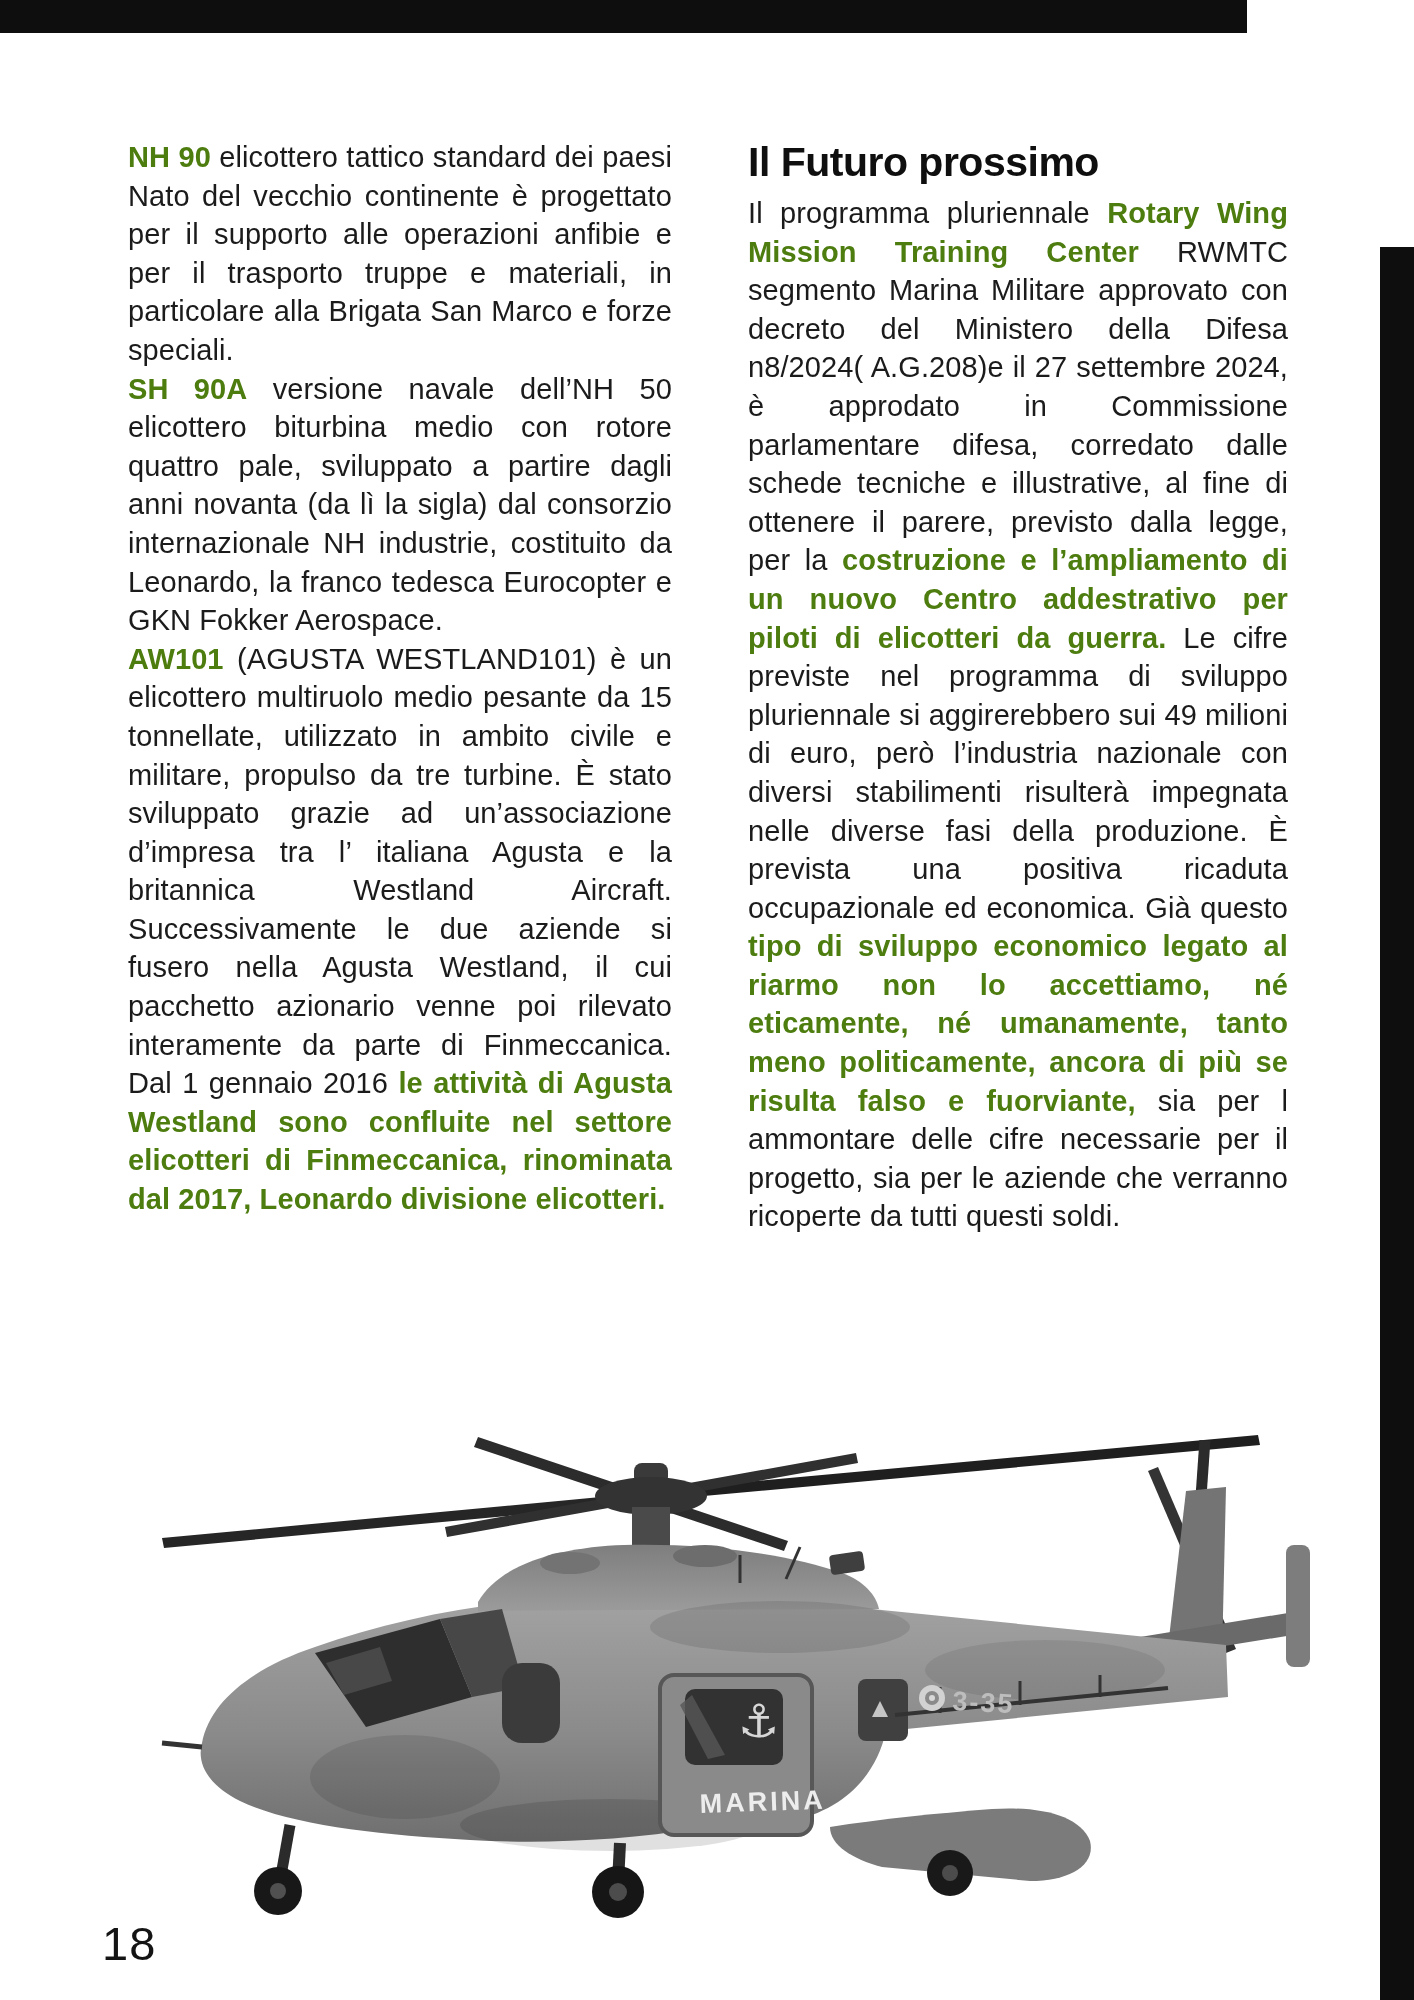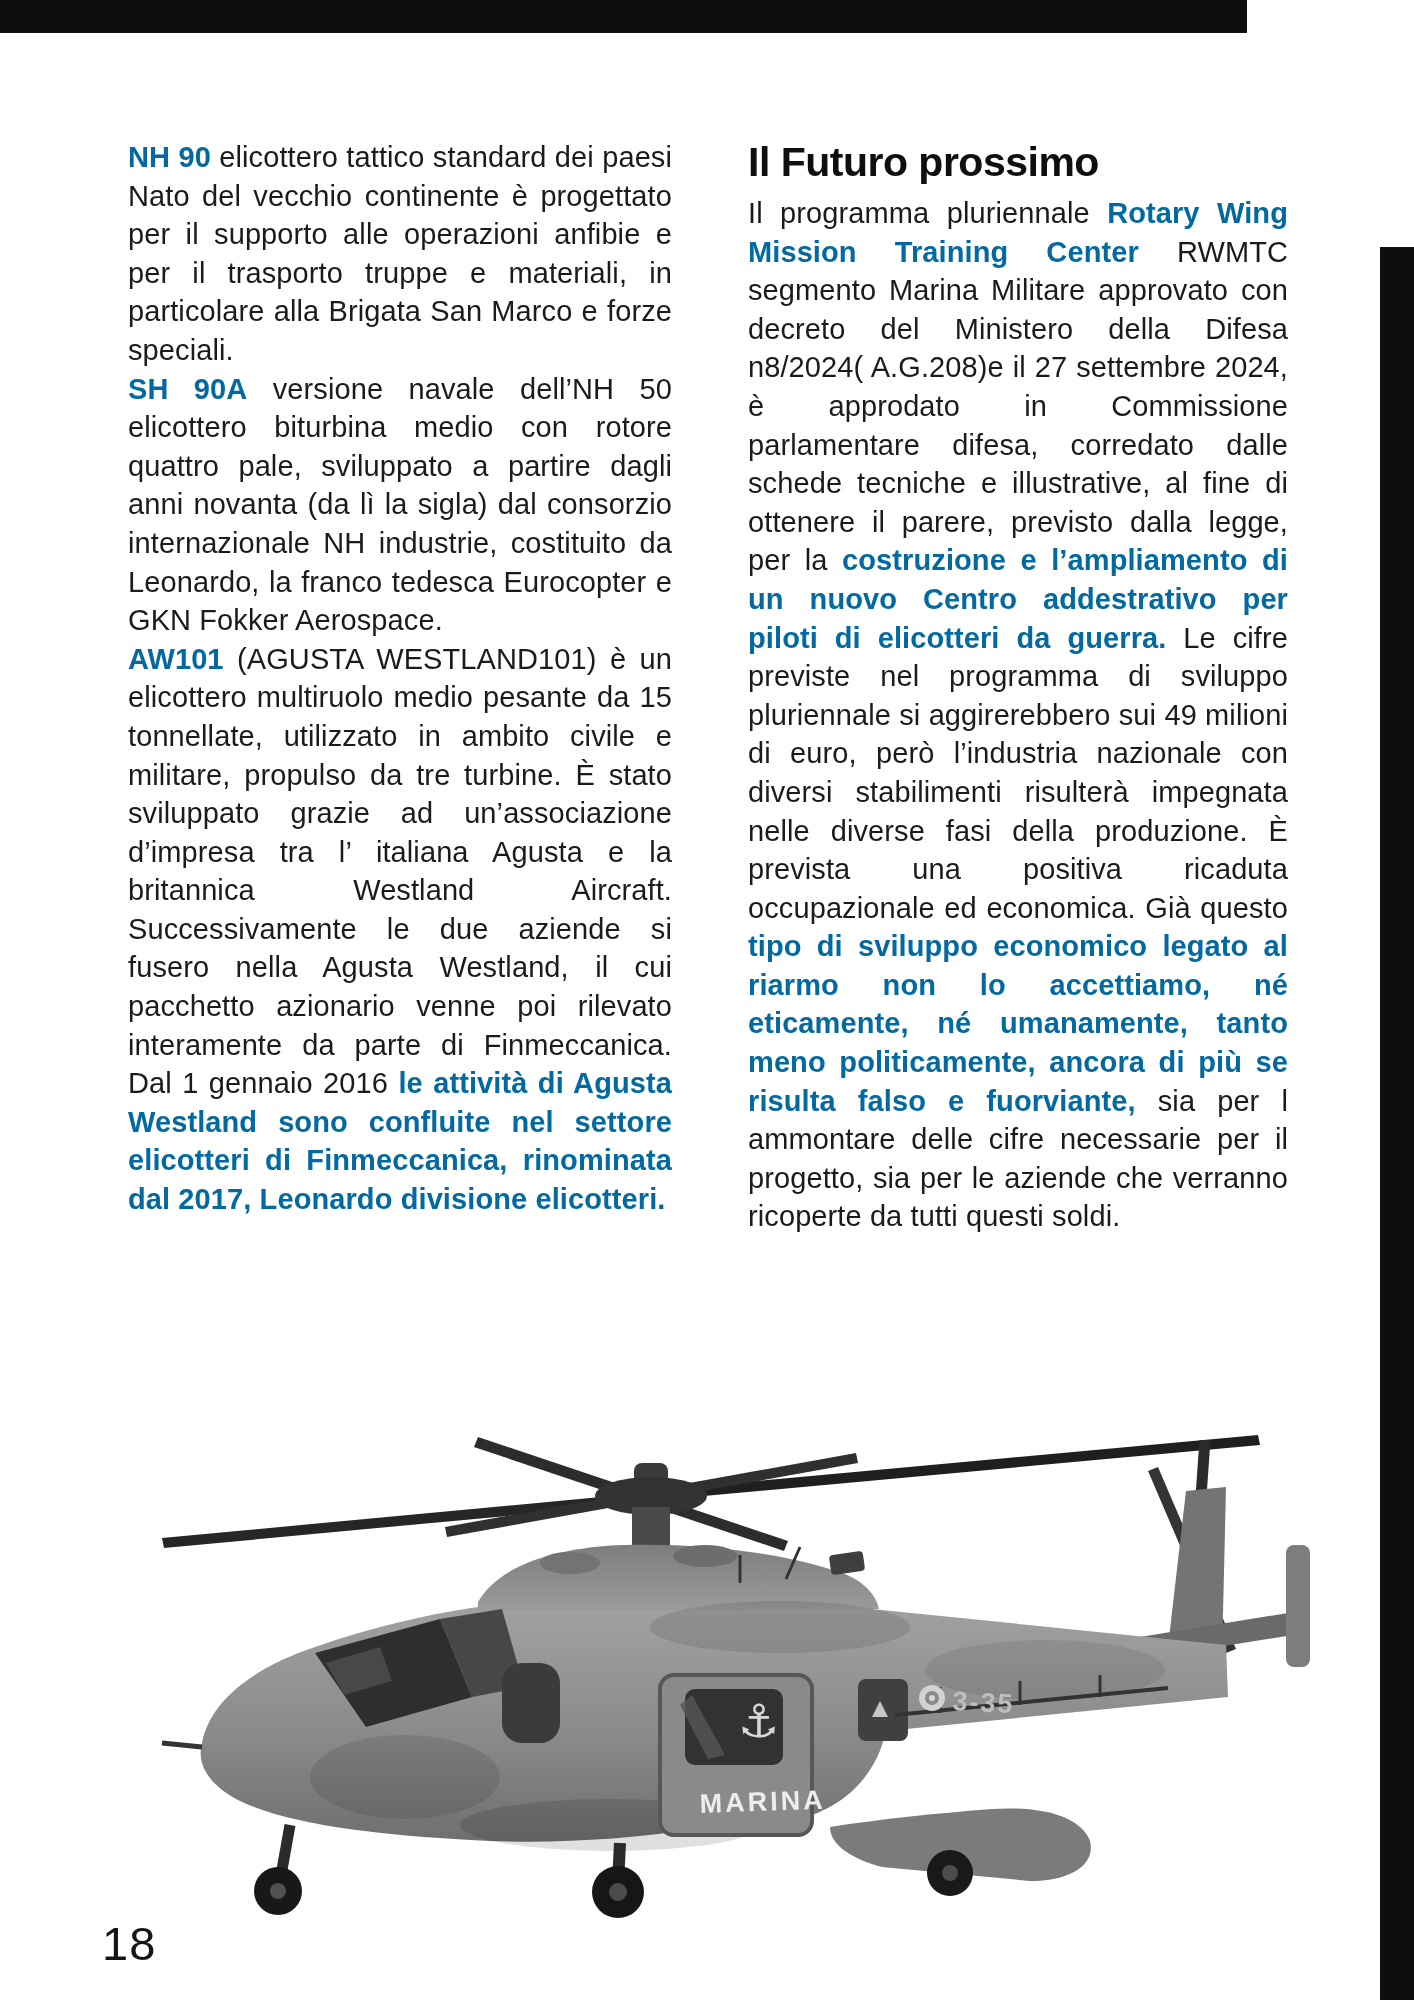--- a/index.html
+++ b/index.html
@@ -28,21 +28,21 @@
   .col-left{left:128px;width:544px;}
   .col-right{left:748px;width:540px;}
   h2.heading{
     margin:0 0 8px 0;
     font-size:41px;line-height:48px;
     font-weight:700;color:#0f0f0f;
     letter-spacing:-0.5px;
     text-align:left;
   }
   .col p{margin:0;}
-  .b{font-weight:700;color:#0369a1;margin-top:48px;}
+  .b{font-weight:700;color:#4d7c0f;margin-top:48px;}
   .page-number{
     position:absolute;left:102px;top:1916px;
     font-size:47px;font-weight:500;color:#141414;letter-spacing:1px;
   }
   .heli-wrap{
     position:absolute;left:140px;top:1395px;width:1175px;height:525px;
   }
   .heli-wrap svg{display:block;width:100%;height:100%;}
 </style>
 </head>

